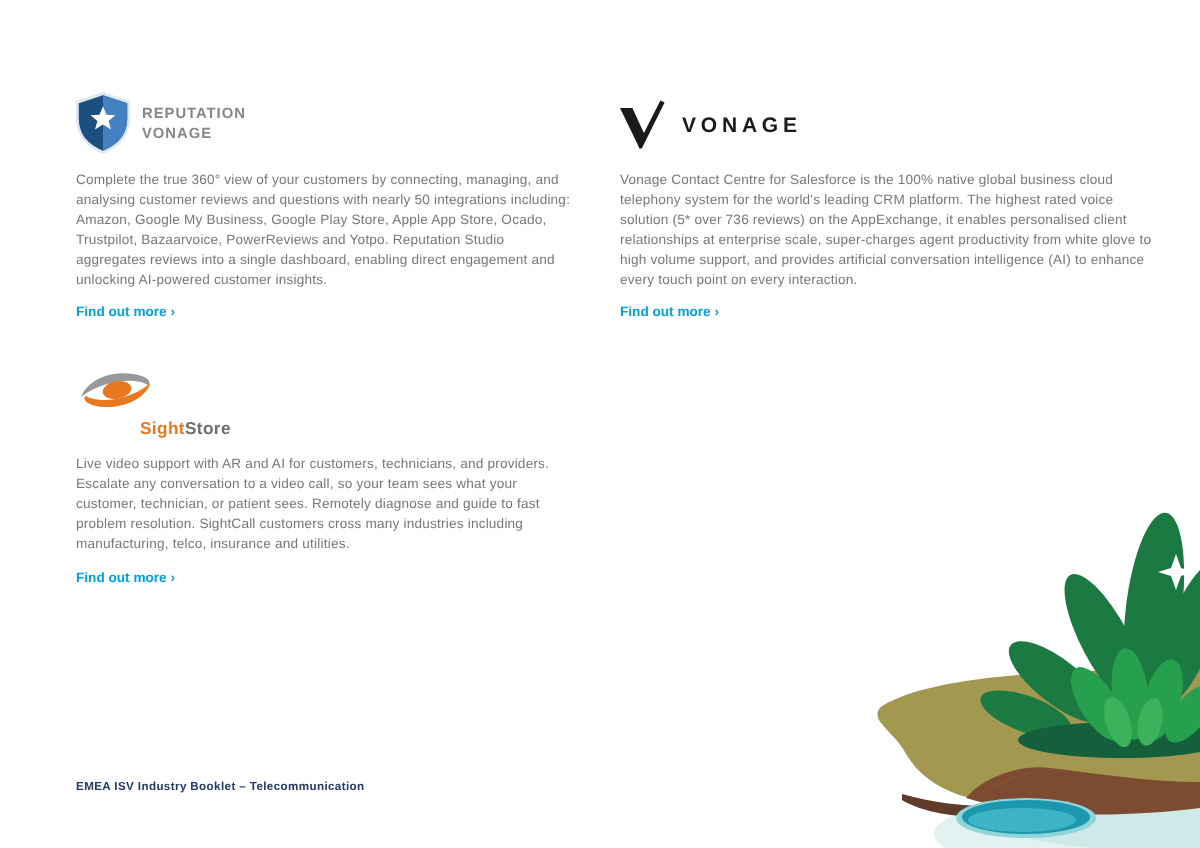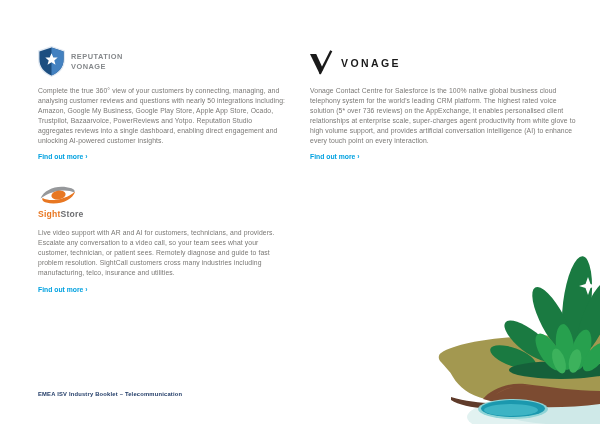--- a/index.html
+++ b/index.html
@@ -36,21 +36,21 @@
     font-size: 10.5px;
     font-weight: bold;
     letter-spacing: 2.4px;
   }
   .sightcall-wordmark {
     margin-top: 2px;
     font-size: 8.6px;
     font-weight: bold;
     letter-spacing: 0.2px;
   }
-  .sightcall-wordmark .sight { color: #e87722; }
+  .sightcall-wordmark .sight { color: #e87722; margin-left: 32px; }
   .sightcall-wordmark .call  { color: #6d6e71; }
 
   .desc {
     margin: 0;
     color: #7a7875;
     font-size: 6.8px;
     line-height: 9.9px;
     letter-spacing: 0.1px;
   }
   .sec-reputation .desc { margin-top: 8px; }

